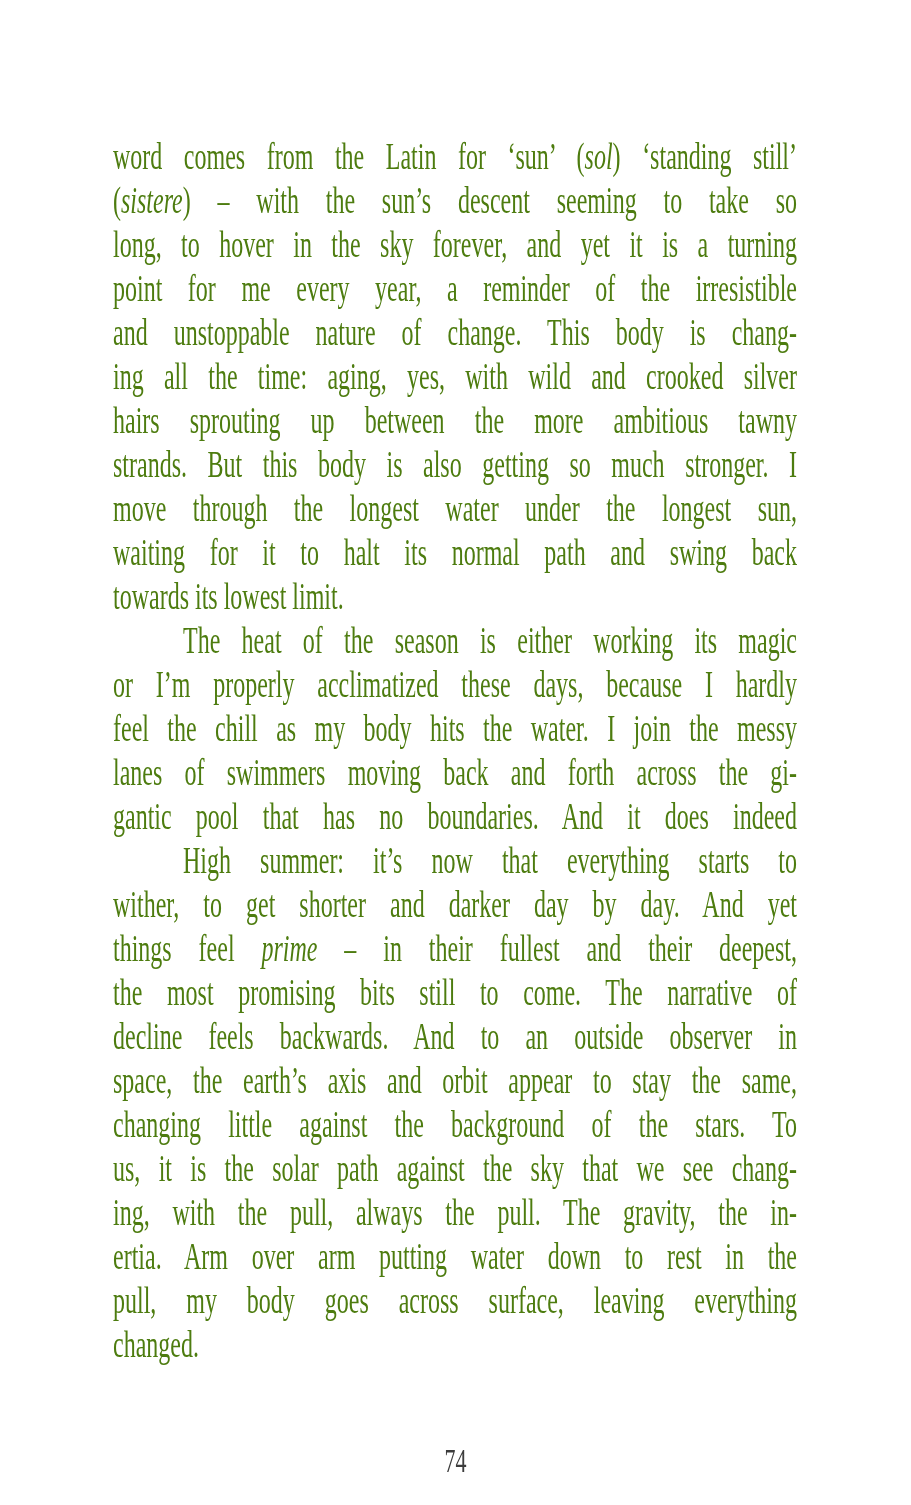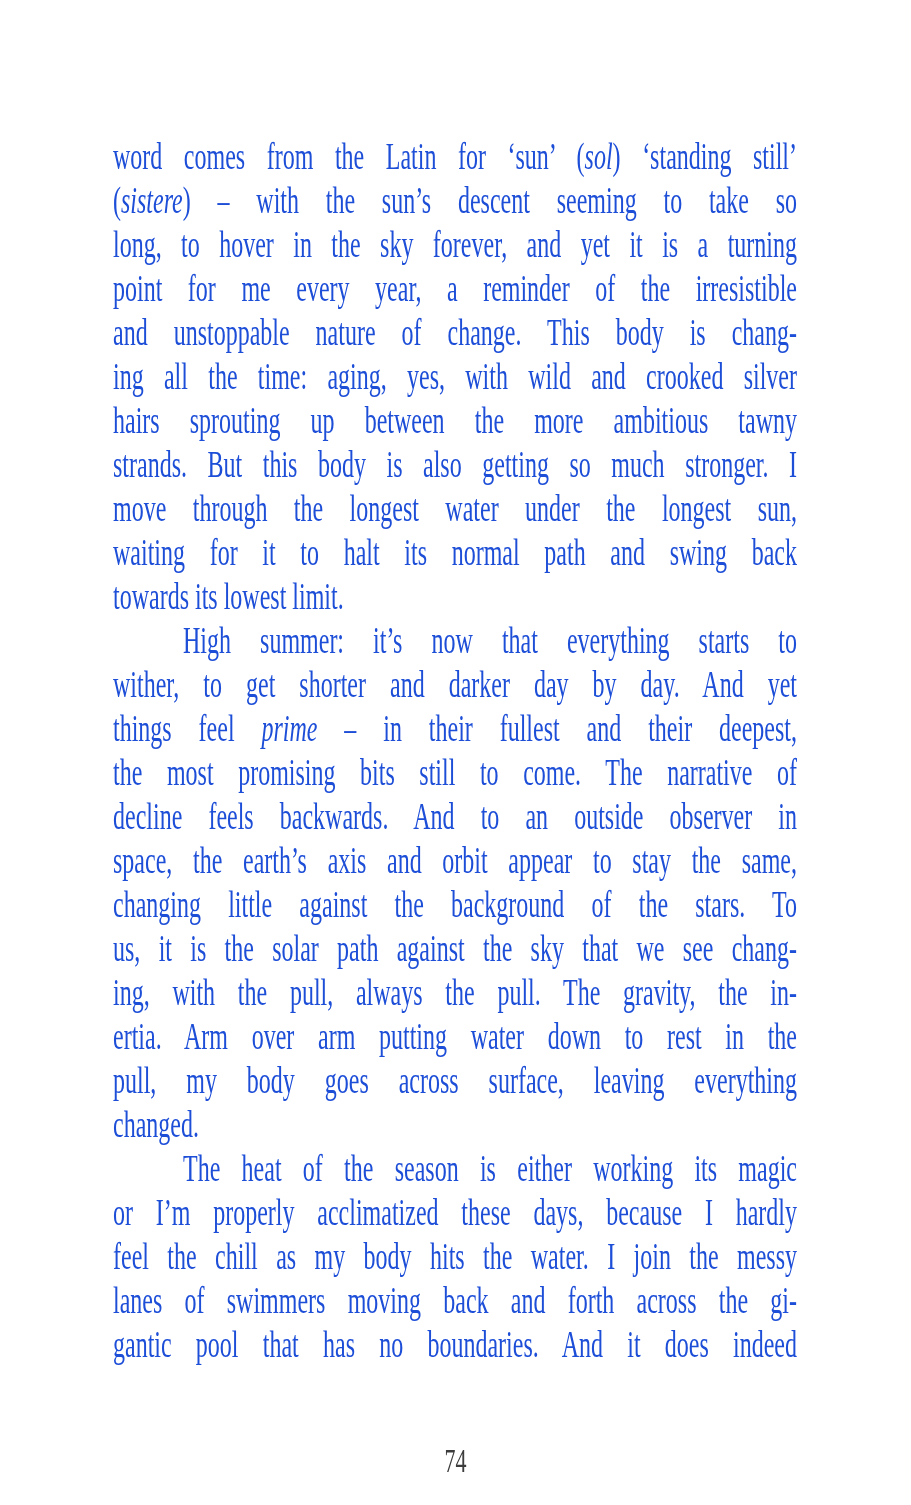--- a/index.html
+++ b/index.html
@@ -61,50 +61,50 @@
     font-size: 22px;
     text-align: center;
     color: #3c3c3c;
     transform: scaleY(1.5);
   }
 </style>
 </head>
 <body style="background: rgb(255, 255, 255);">
 
 <div class="page">
-  <main class="textblock" id="textblock" style="color: #1d4ed8;">
+  <main class="textblock" id="textblock" style="color: #4d7c0f;">
       <div class="paragraph">
         <div class="line">word comes from the Latin for ‘sun’ (<i>sol</i>) ‘standing still’</div>
         <div class="line">(<i>sistere</i>) – with the sun’s descent seeming to take so</div>
         <div class="line">long, to hover in the sky forever, and yet it is a turning</div>
         <div class="line">point for me every year, a reminder of the irresistible</div>
         <div class="line">and unstoppable nature of change. This body is chang-</div>
         <div class="line">ing all the time: aging, yes, with wild and crooked silver</div>
         <div class="line">hairs sprouting up between the more ambitious tawny</div>
         <div class="line">strands. But this body is also getting so much stronger. I</div>
         <div class="line">move through the longest water under the longest sun,</div>
         <div class="line">waiting for it to halt its normal path and swing back</div>
         <div class="line flush">towards its lowest limit.</div>
+      </div>
+      <div class="paragraph">
+        <div class="line indent">The heat of the season is either working its magic</div>
+        <div class="line">or I’m properly acclimatized these days, because I hardly</div>
+        <div class="line">feel the chill as my body hits the water. I join the messy</div>
+        <div class="line">lanes of swimmers moving back and forth across the gi-</div>
+        <div class="line">gantic pool that has no boundaries. And it does indeed</div>
       </div>
       <div class="paragraph">
         <div class="line indent">High summer: it’s now that everything starts to</div>
         <div class="line">wither, to get shorter and darker day by day. And yet</div>
         <div class="line">things feel <i>prime</i> – in their fullest and their deepest,</div>
         <div class="line">the most promising bits still to come. The narrative of</div>
         <div class="line">decline feels backwards. And to an outside observer in</div>
         <div class="line">space, the earth’s axis and orbit appear to stay the same,</div>
         <div class="line">changing little against the background of the stars. To</div>
         <div class="line">us, it is the solar path against the sky that we see chang-</div>
         <div class="line">ing, with the pull, always the pull. The gravity, the in-</div>
         <div class="line">ertia. Arm over arm putting water down to rest in the</div>
         <div class="line">pull, my body goes across surface, leaving everything</div>
         <div class="line flush">changed.</div>
       </div>
-      <div class="paragraph">
-        <div class="line indent">The heat of the season is either working its magic</div>
-        <div class="line">or I’m properly acclimatized these days, because I hardly</div>
-        <div class="line">feel the chill as my body hits the water. I join the messy</div>
-        <div class="line">lanes of swimmers moving back and forth across the gi-</div>
-        <div class="line">gantic pool that has no boundaries. And it does indeed</div>
-      </div>
     </main>
   <div class="pageno">74</div>
 </div>
 
 </body></html>

